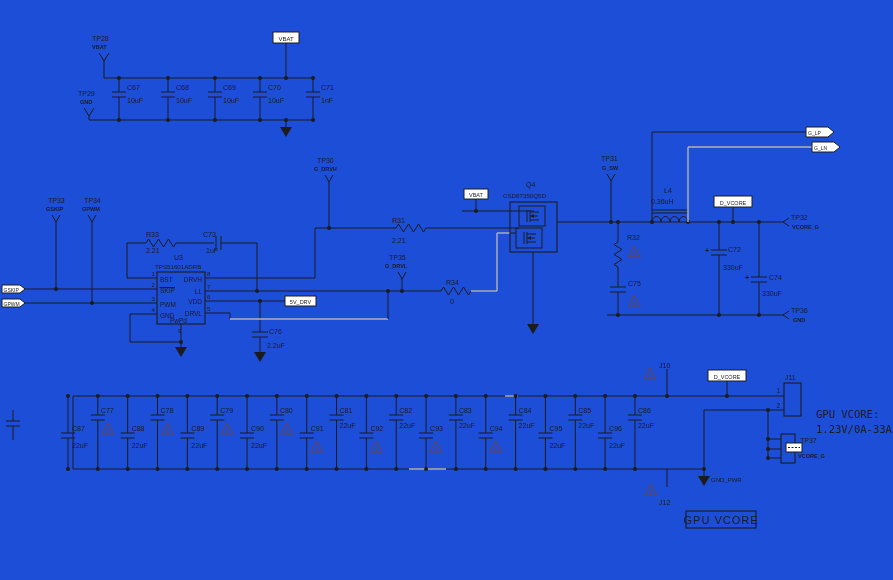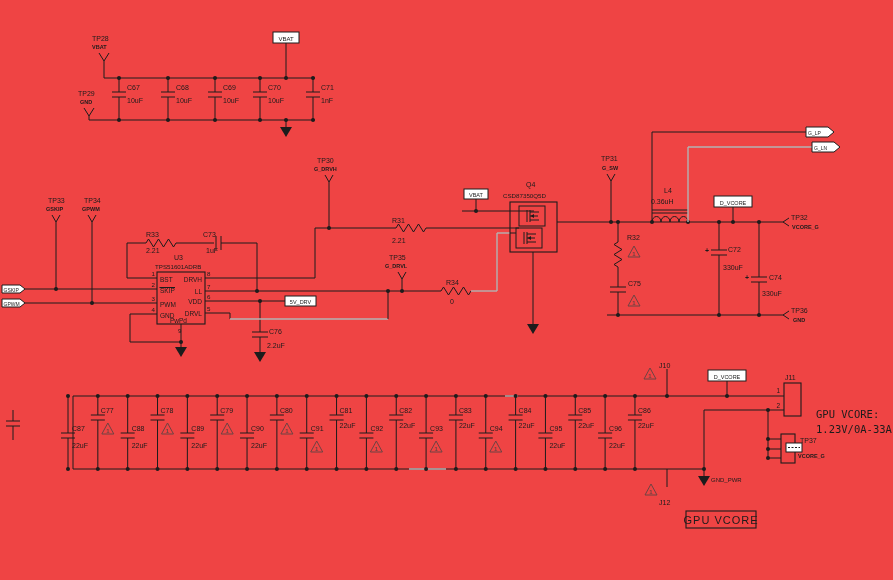--- a/index.html
+++ b/index.html
@@ -1,16 +1,16 @@
 <!DOCTYPE html>
 <html><head>
 <meta charset="utf-8">
 <style>
   html,body{margin:0;padding:0;background:#ffffff;}
-  .stage{position:relative;width:893px;height:580px;background:#ef4444;overflow:hidden;}
+  .stage{position:relative;width:893px;height:580px;background:#1d4ed8;overflow:hidden;}
   svg{display:block;}
   .w{stroke:#1c1c1c;stroke-width:1;fill:none;}
   .gw{stroke:#b3b3b3;stroke-width:1.4;fill:none;}
   .box{stroke:#1c1c1c;stroke-width:1.1;fill:none;}
   .tagbox{stroke:#1c1c1c;stroke-width:1;fill:#ffffff;}
   .dot{fill:#1c1c1c;stroke:none;}
   .gnd{fill:#1c1c1c;stroke:none;}
   .t{font-family:"Liberation Sans",sans-serif;fill:#1c1c1c;}
   .b{font-weight:bold;}
   .mono{font-family:"DejaVu Sans Mono",monospace;}

